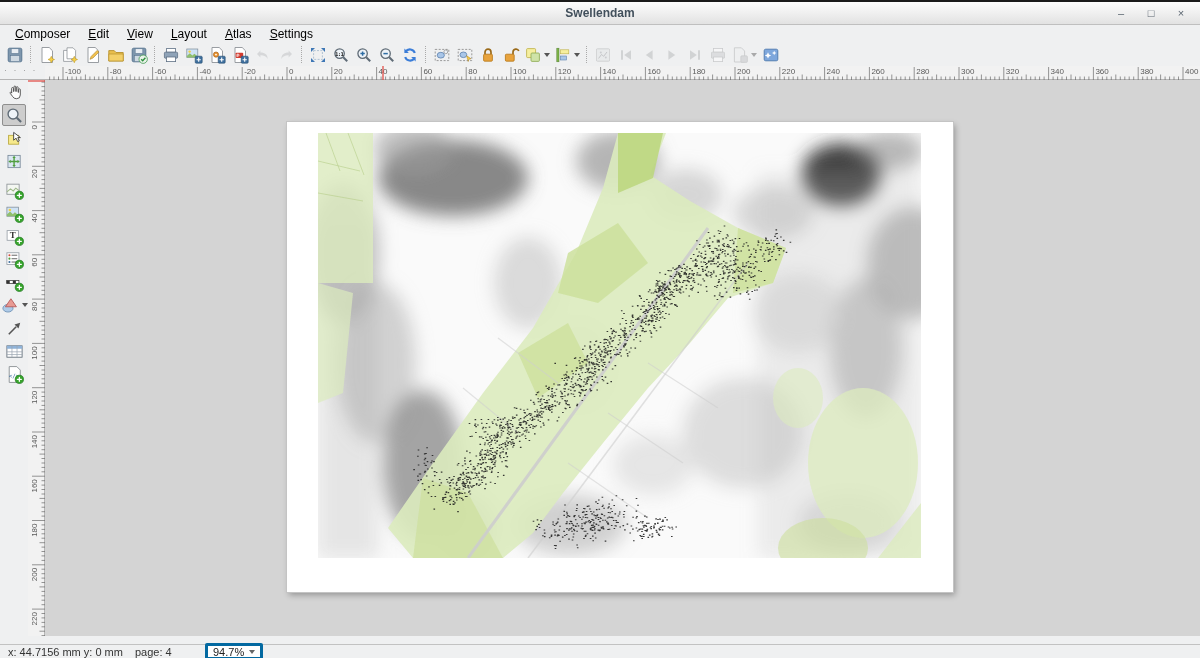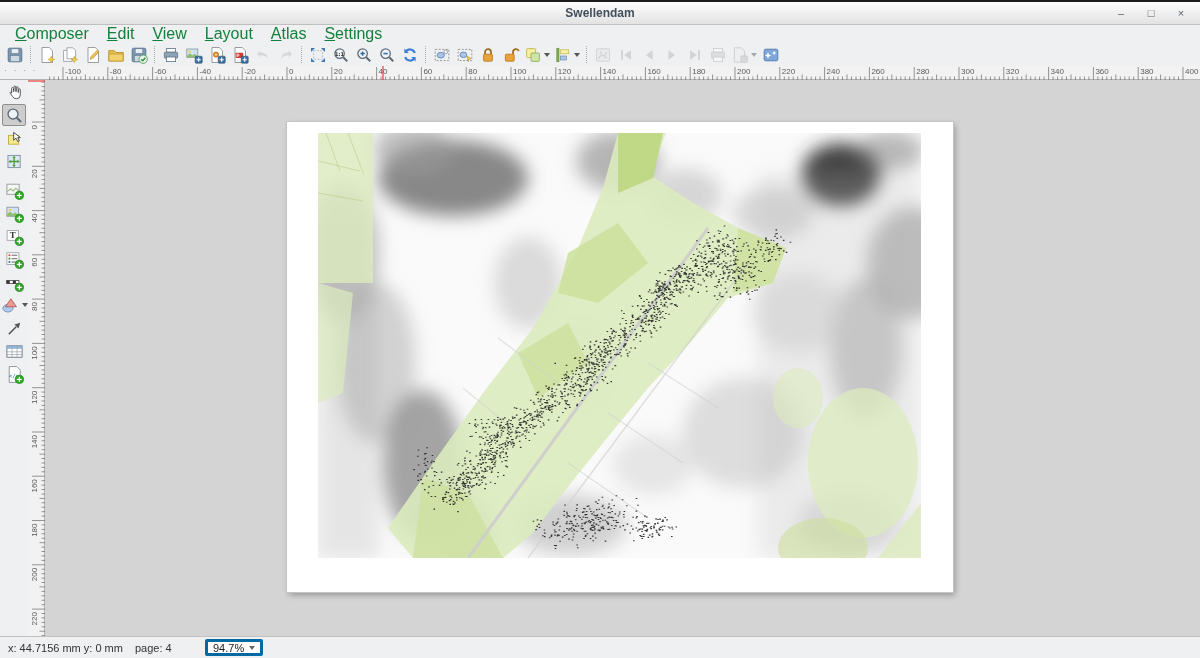--- a/index.html
+++ b/index.html
@@ -10,21 +10,21 @@
   .titlebar { position:absolute; top:0; left:0; right:0; height:25px;
     background:linear-gradient(#fdfdfd,#e2e2e2); border-top:2px solid #1b1b1b;
     border-bottom:1px solid #bfbfbf; display:flex; align-items:center; justify-content:center; }
   .title { font-size:12px; font-weight:bold; color:#42505c; }
   .win-controls { position:absolute; right:12px; top:0; height:100%; display:flex; gap:16px; align-items:center; }
   .win-btn { color:#5a6570; font-size:11px; width:14px; text-align:center; cursor:default; }
 
   
   .menubar { position:absolute; top:25px; left:0; right:0; height:18px; background:#eff0f1;
     display:flex; align-items:center; padding-left:6px; }
-  .menu-item { font-size:16px; color:#15803d; padding:1px 9px 2px 9px; }
+  .menu-item { font-size:12px; color:#000000; padding:1px 9px 2px 9px; }
   .menu-item u { text-decoration:underline; }
 
   
   .toolbar { position:absolute; top:43px; left:0; right:0; height:23px; background:#eff0f1;
     display:flex; align-items:center; padding-left:3px; }
   .tgroup { display:flex; align-items:center; }
   .tsep { align-self:stretch; margin:3px 4px; border-left:1px dotted #aaa; width:0; }
   .tbtn { height:21px; min-width:23px; padding:0 1px; display:flex; align-items:center; justify-content:center;
     border:1px solid transparent; border-radius:2px; }
   .tbtn svg { width:18px; height:18px; display:block; }
@@ -51,21 +51,21 @@
   .lt-gap { height:6px; }
   .vruler { position:absolute; left:28px; top:0; bottom:0; width:17px; background:#f2f2f2;
     border-right:1px solid #b5b5b5; }
   .canvas { position:absolute; left:45px; top:0; right:0; bottom:0; background:#d4d4d4; overflow:hidden; }
   .page { position:absolute; left:242px; top:42px; width:666px; height:470px; background:#fff;
     box-shadow:0 0 0 1px #c4c4c4, 2px 3px 6px rgba(0,0,0,.3); }
   .map-item { position:absolute; left:31px; top:11px; width:603px; height:425px; overflow:hidden; }
   .map-item svg { width:100%; height:100%; display:block; }
 
   
-  .statusbar { position:absolute; left:0; right:0; bottom:0; height:22px; background:#eff0f1;
+  .statusbar { position:absolute; left:0; right:0; bottom:0; height:14px; background:#eff0f1;
     border-top:1px solid #c2c2c2; display:flex; align-items:center; font-size:11px; color:#333; }
   .status-coords { margin-left:8px; width:127px; }
   .status-page { width:62px; }
   .zoom-combo { margin-left:8px; width:58px; height:17px; background:#fff; border:3px solid #0369a1;
     border-radius:2px; display:flex; align-items:center; justify-content:space-between; padding:0 5px; }
   .zoom-combo .val { font-size:11px; color:#222; }
   .combo-arrow { width:0; height:0; border-left:3.5px solid transparent; border-right:3.5px solid transparent;
     border-top:4px solid #666; }
 </style>
 </head>

